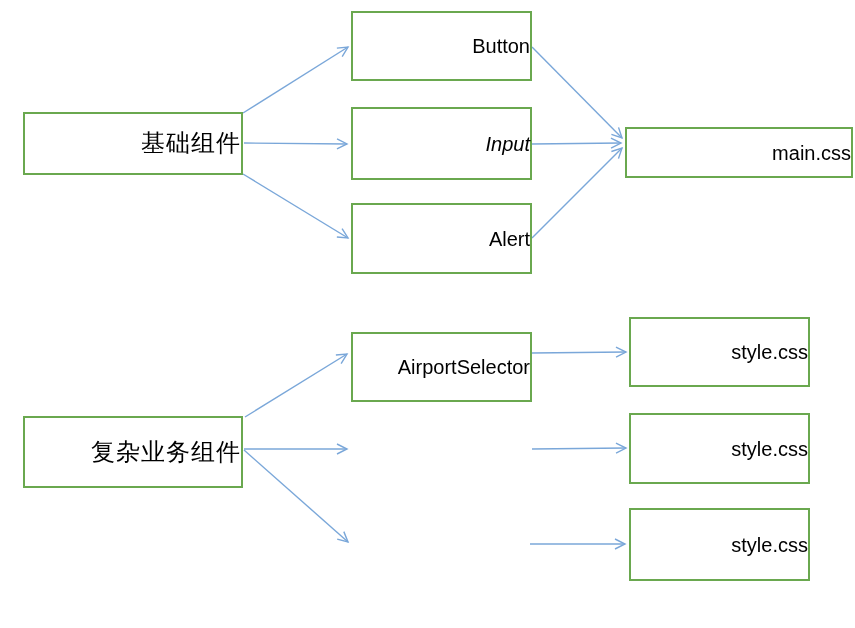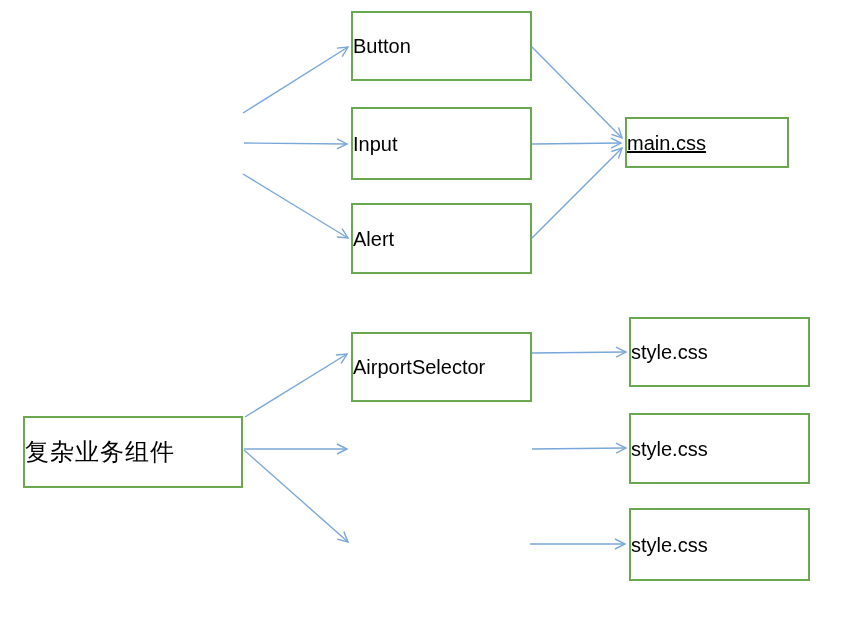--- a/index.html
+++ b/index.html
@@ -38,21 +38,21 @@
     stroke: var(--arrow);
     stroke-width: 1.4;
     fill: none;
   }
   .node {
     position: absolute;
     border: 2px solid var(--box-border);
     background: var(--background);
     display: flex;
     align-items: center;
-    justify-content: flex-start;
+    justify-content: flex-end;
     color: var(--text);
     font-size: 20px;
     text-align: center;
     line-height: 1.2;
   }
   .node.cjk {
     font-size: 24px;
     letter-spacing: 1px;
   }
 </style>
@@ -74,34 +74,37 @@
     <line x1="532" y1="144" x2="621" y2="143" marker-end="url(#arrowhead)"></line>
     <line x1="532" y1="238" x2="622" y2="148" marker-end="url(#arrowhead)"></line>
     <line x1="245" y1="417" x2="347" y2="354" marker-end="url(#arrowhead)"></line>
     <line x1="244" y1="449" x2="347" y2="449" marker-end="url(#arrowhead)"></line>
     <line x1="244" y1="450" x2="348" y2="542" marker-end="url(#arrowhead)"></line>
     <line x1="532" y1="353" x2="626" y2="352" marker-end="url(#arrowhead)"></line>
     <line x1="532" y1="449" x2="626" y2="448" marker-end="url(#arrowhead)"></line>
     <line x1="530" y1="544" x2="625" y2="544" marker-end="url(#arrowhead)"></line>
   </svg>
 
+  <div class="node cjk" style="left:23px; top:112px; width:220px; height:63px;">
+    <span>基础组件</span>
+  </div>
 
   <div class="node" style="left:351px; top:11px; width:181px; height:70px;">
     <span>Button</span>
   </div>
 
-  <div class="node" style="left:351px; top:107px; width:181px; height:73px;">
+  <div class="node" style="left:351px; top:107px; width:181px; height:73px;font-style:italic;">
     <span>Input</span>
   </div>
 
   <div class="node" style="left:351px; top:203px; width:181px; height:71px;">
     <span>Alert</span>
   </div>
 
-  <div class="node" style="left:625px; top:117px; width:164px; height:51px;text-decoration:underline;">
+  <div class="node" style="left:625px; top:127px; width:228px; height:51px;">
     <span>main.css</span>
   </div>
 
   <div class="node cjk" style="left:23px; top:416px; width:220px; height:72px;">
     <span>复杂业务组件</span>
   </div>
 
   <div class="node" style="left:351px; top:332px; width:181px; height:70px;">
     <span>AirportSelector</span>
   </div>

